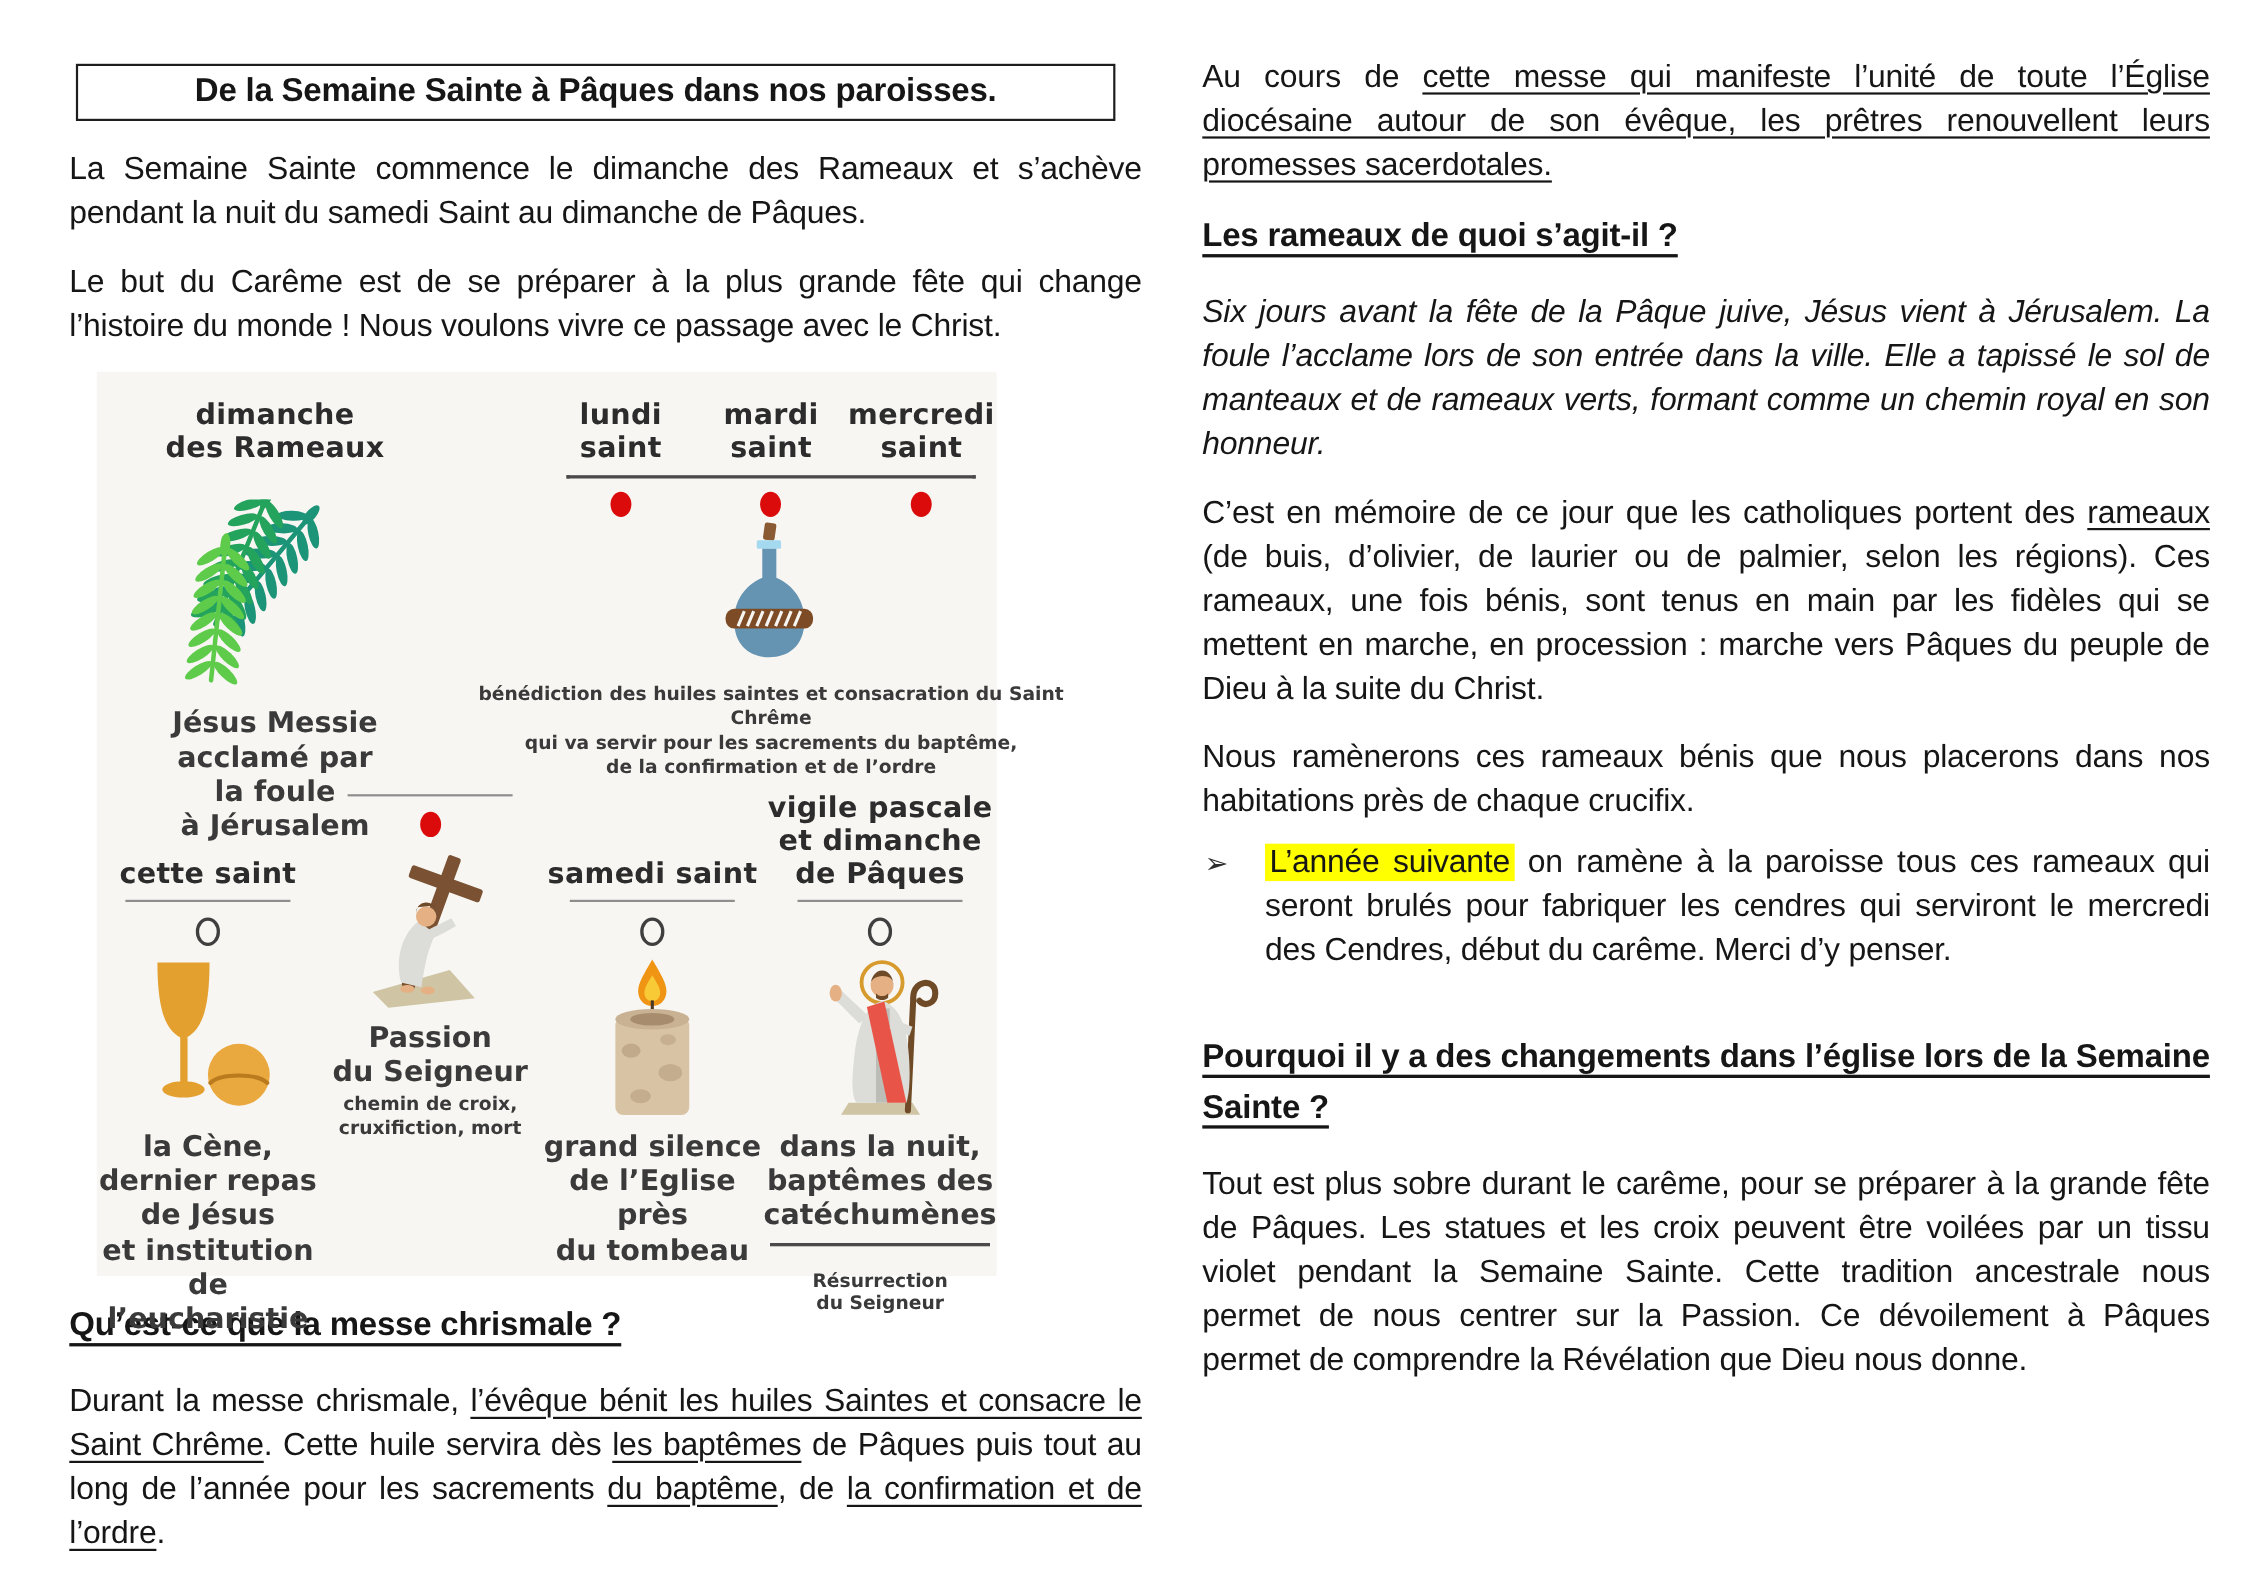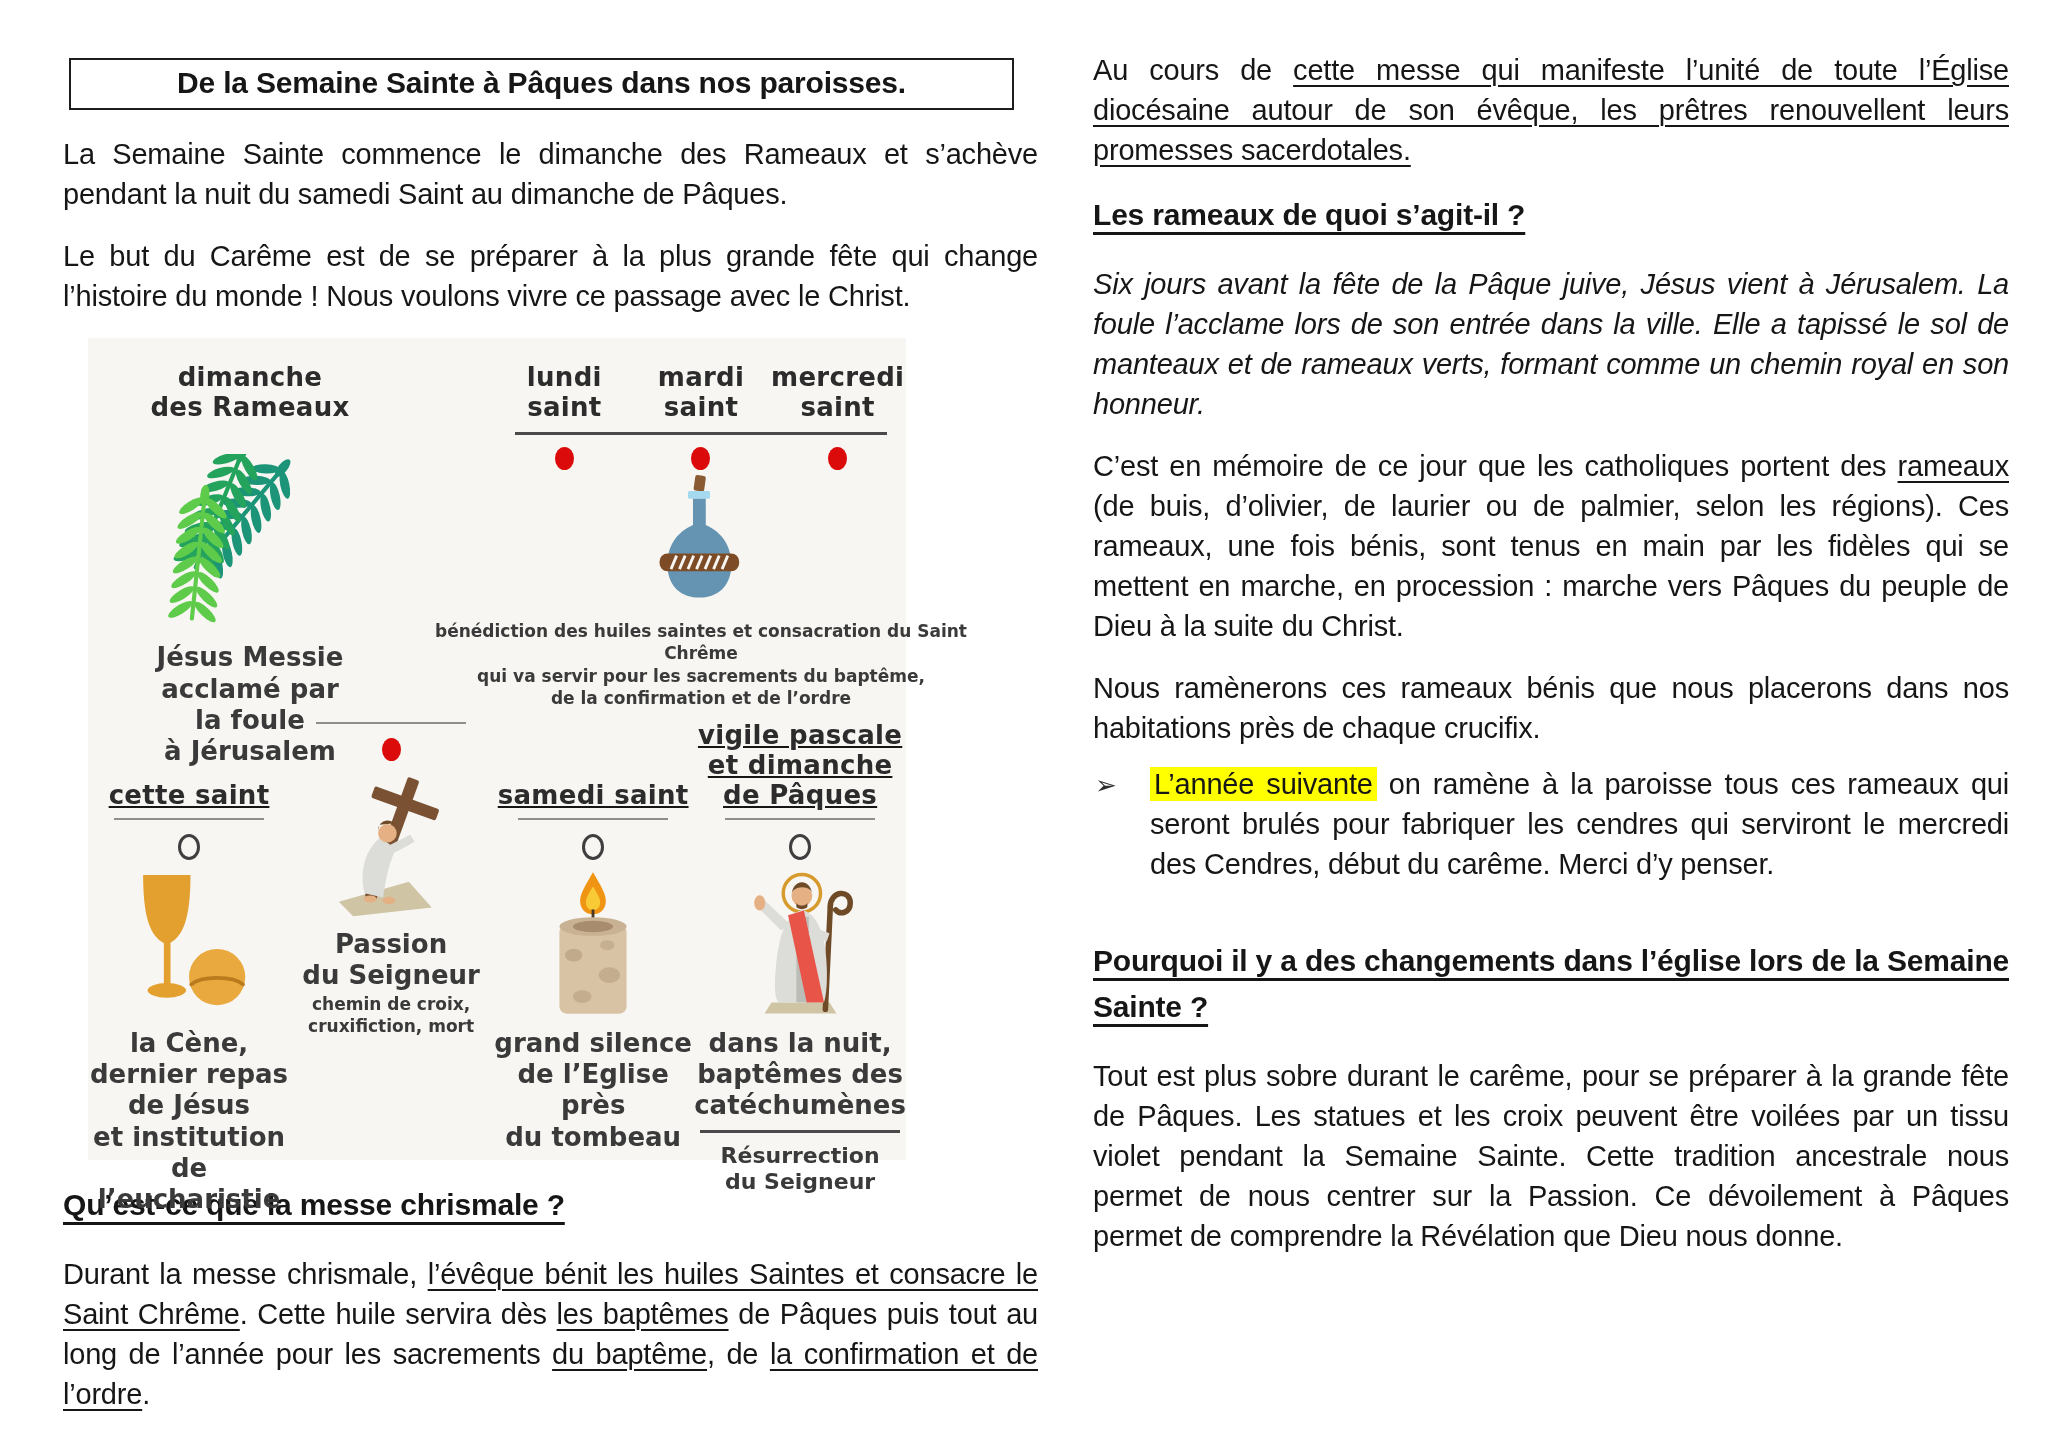--- a/index.html
+++ b/index.html
@@ -42,26 +42,26 @@
   .wk-dots{margin-top:12px;}
   .icon-slot{display:flex;align-items:flex-end;justify-content:center;}
   .slot-palm{height:182px;margin-top:6px;}
   .slot-flask{height:150px;margin-top:4px;}
   .cap{font-weight:bold;font-size:26px;line-height:1.2;color:var(--caption-ink,#3a3a3a);
        text-align:center;margin-top:10px;}
   .cap-title{font-weight:bold;font-size:27px;color:var(--label-ink,#2c2c2c);text-align:center;margin-top:12px;}
   .cap-small{font-weight:bold;font-size:17px;line-height:1.3;color:var(--caption-ink,#3a3a3a);
              text-align:center;width:560px;margin-top:4px;}
   .info-bottom{display:grid;grid-template-columns:repeat(4,1fr);margin-top:6px;}
-  .blabel-slot{height:96px;display:flex;align-items:flex-end;justify-content:center;text-decoration:underline;}
+  .blabel-slot{height:96px;display:flex;align-items:flex-end;justify-content:center;}
   .brule{width:150px;height:2px;background:var(--rule-gray,#8e8e8e);margin:8px auto 14px;}
   .bicon-slot{height:150px;display:flex;align-items:center;justify-content:center;margin-top:8px;}
   .cap-rule{width:200px;height:3px;background:#4a4a4a;margin:8px auto 2px;}
   .cap-sub{font-weight:bold;font-size:17px;line-height:1.3;color:var(--caption-ink,#3a3a3a);text-align:center;margin-top:2px;}
-  .cap-sub.big{font-size:22px;line-height:1.2;margin-top:8px;}
+  .cap-sub.big{font-size:17px;line-height:1.2;margin-top:20px;}
   svg{display:block;}
 </style>
 </head>
 <body>
 
 <div class="page">
 
   <div class="col col-left">
 
     <div class="title-box">

